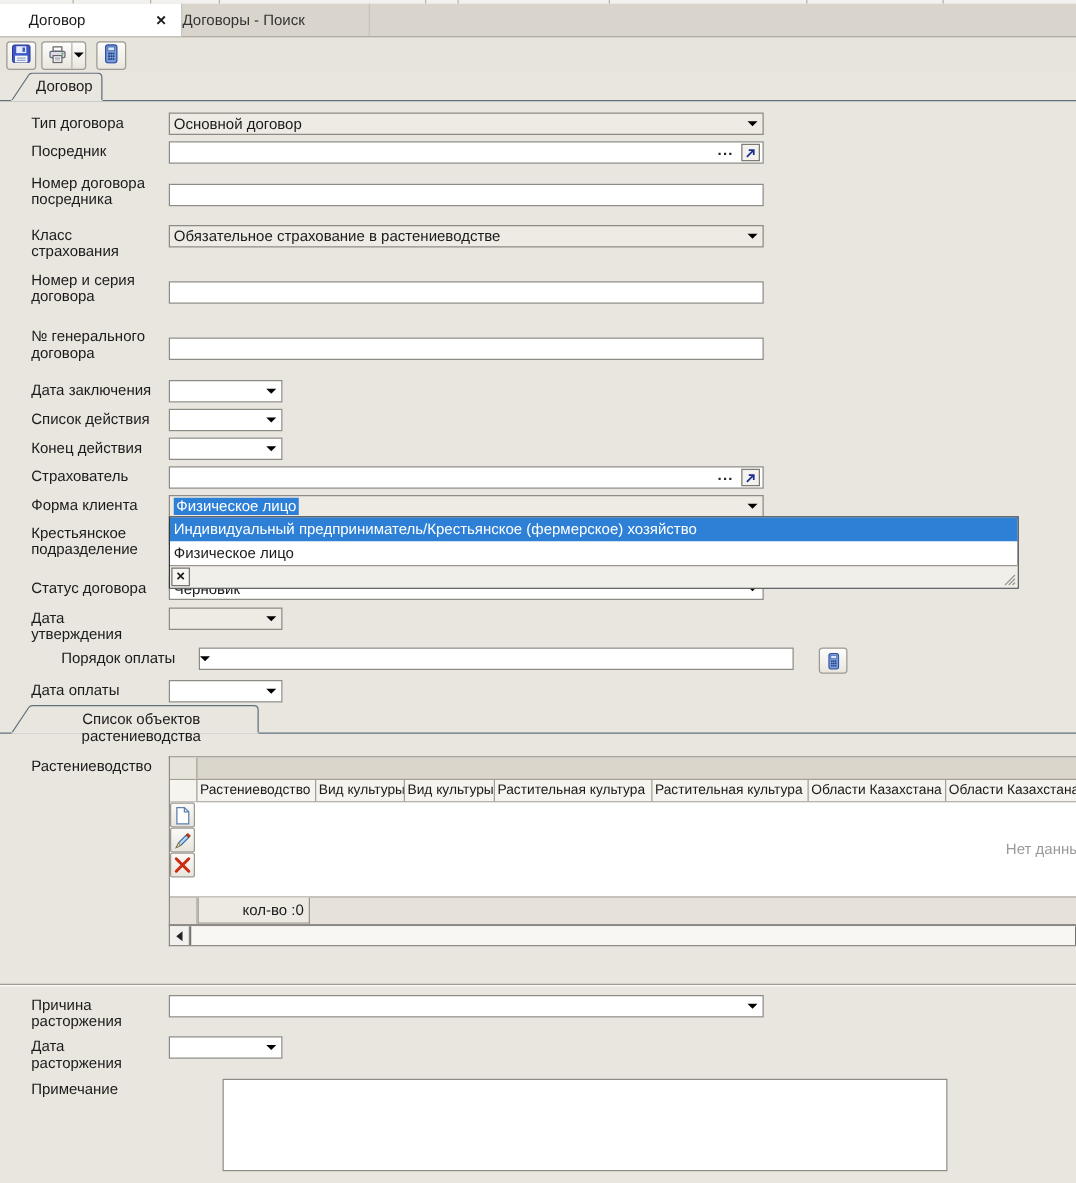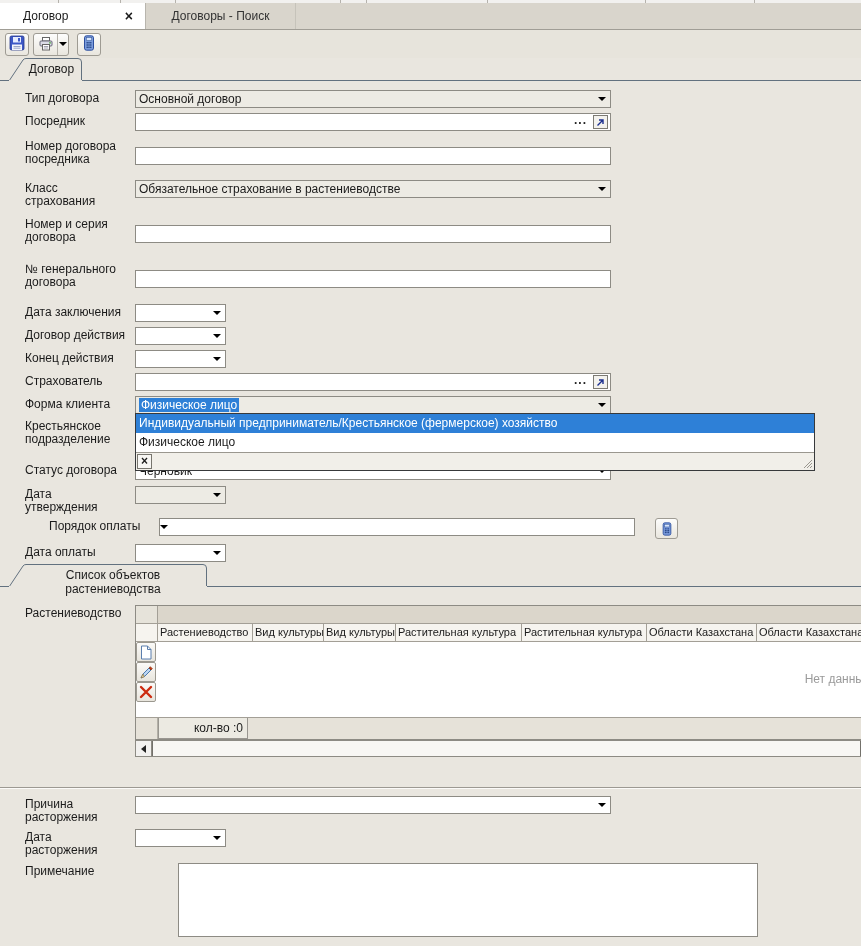--- a/index.html
+++ b/index.html
@@ -11,21 +11,21 @@
     background-image:linear-gradient(#b5b2ac,#b5b2ac),linear-gradient(#b5b2ac,#b5b2ac),linear-gradient(#b5b2ac,#b5b2ac),linear-gradient(#b5b2ac,#b5b2ac),linear-gradient(#b5b2ac,#b5b2ac),linear-gradient(#b5b2ac,#b5b2ac),linear-gradient(#b5b2ac,#b5b2ac),linear-gradient(#b5b2ac,#b5b2ac);
     background-repeat:no-repeat;
     background-size:1px 3px;
     background-position:58px 0,120px 0,175px 0,340px 0,366px 0,487px 0,645px 0,754px 0; }
 
   
   .wtabs { height:27px; background:#d9d5cc; display:flex; border-bottom:1px solid #a09d95; }
   .wtab { height:100%; display:flex; align-items:center; font-size:12px; }
   .wtab.active { width:146px; background:#ffffff; padding-left:23px; border-right:1px solid #b8b5ad; }
   .wtab.active .close { margin-left:auto; margin-right:12px; font-size:14px; font-weight:bold; line-height:10px; cursor:default; }
-  .wtab.inactive { width:150px; justify-content:center; color:#333; border-right:1px solid #c6c3ba; }
+  .wtab.inactive { width:150px; justify-content:flex-start; color:#333; border-right:1px solid #c6c3ba; }
 
   
   .toolbar { height:28px; background:#e7e4dc; display:flex; align-items:center; padding-left:5px; gap:4px; }
   .tbtn { height:23px; border:1px solid #9e9b93; border-radius:3px; background:linear-gradient(#fdfdfc,#e9e6de); display:flex; align-items:center; justify-content:center; }
   .tbtn.sq { width:24px; }
   .tbtn.split { width:36px; padding:0; }
   .split-main { width:23px; height:100%; display:flex; align-items:center; justify-content:center; }
   .split-arrow { width:11px; height:100%; border-left:1px solid #b4b1a9; display:flex; align-items:center; justify-content:center; }
 
   .arr-down { width:0; height:0; border-left:4px solid transparent; border-right:4px solid transparent; border-top:4px solid #000; }
@@ -210,21 +210,21 @@
 
   <div class="frow" style="margin-top:15px;">
     <div class="flabel">Дата заключения</div>
     <div class="ctrl w91 white">
       <span class="ctext"></span>
       <span class="arr-down"></span>
     </div>
   </div>
 
   <div class="frow" style="margin-top:5px;">
-    <div class="flabel">Договор действия</div>
+    <div class="flabel">Список действия</div>
     <div class="ctrl w91 white">
       <span class="ctext"></span>
       <span class="arr-down"></span>
     </div>
   </div>
 
   <div class="frow" style="margin-top:5px;">
     <div class="flabel">Конец действия</div>
     <div class="ctrl w91 white">
       <span class="ctext"></span>

